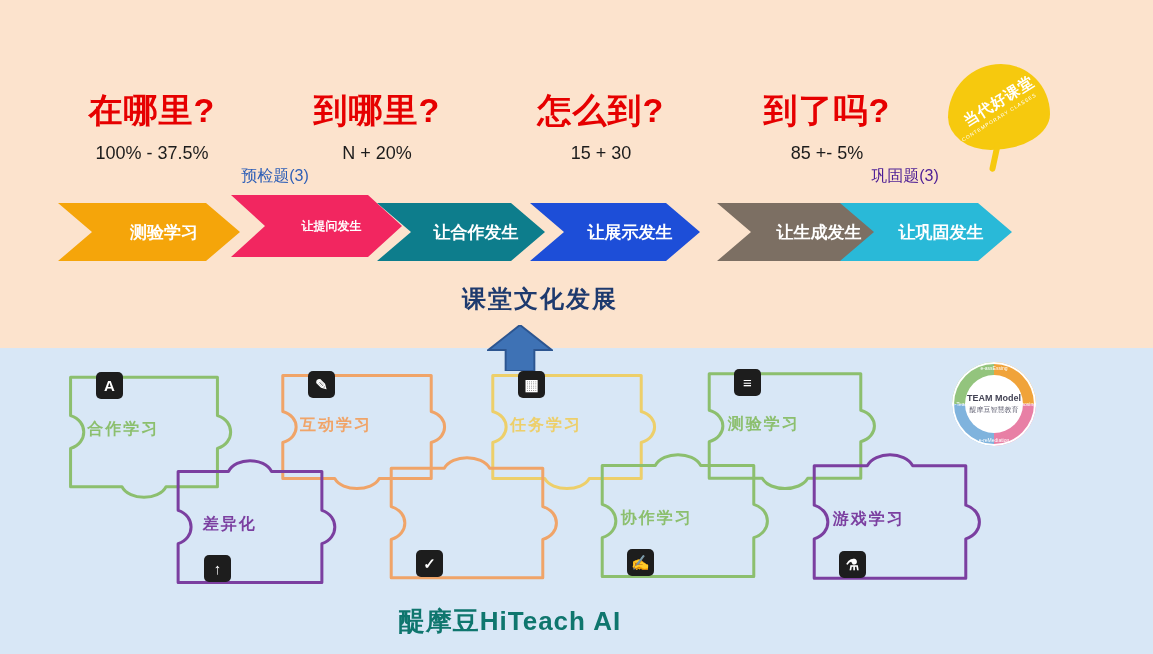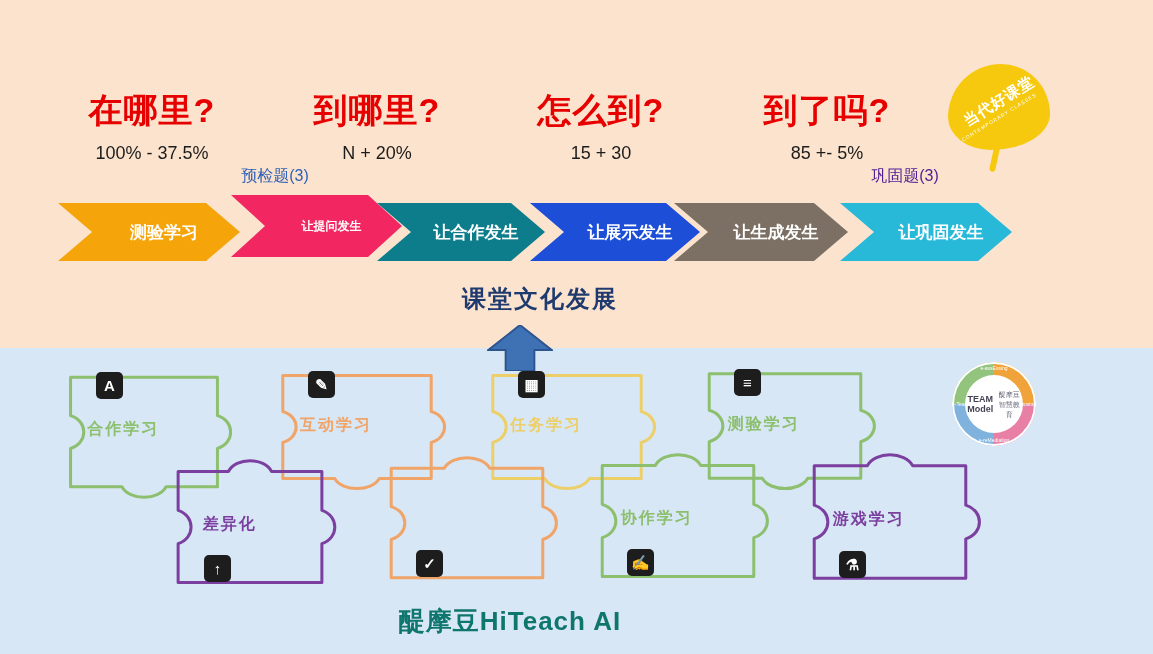--- a/index.html
+++ b/index.html
@@ -35,21 +35,21 @@
 
   
   .arrow { position:absolute; top:203px; height:58px; color:#ffffff;
     display:flex; align-items:center; justify-content:center;
     padding-left:30px; font-weight:bold; font-size:17px; white-space:nowrap;
     clip-path: polygon(0 0, calc(100% - 34px) 0, 100% 50%, calc(100% - 34px) 100%, 0 100%, 34px 50%); }
   .a1{left:58px;width:182px;}
   .a2{left:231px;width:171px; top:195px; height:62px; font-size:12px;}
   .a3{left:377px;width:168px;}
   .a4{left:530px;width:170px;}
-  .a5{left:674px;width:174px;}
+  .a5{left:717px;width:174px;}
   .a6{left:840px;width:172px;}
 
   .flow-caption { position:absolute; top:283px; left:420px; width:240px;
     text-align:center; font-size:24px; font-weight:bold; letter-spacing:2px; }
 
   .up-arrow { position:absolute; left:487px; top:325px; width:66px; height:46px; }
   .up-arrow path { stroke-width:2; }
 
   
   .puzzle { position:absolute; color:#888; }
@@ -68,21 +68,21 @@
   .pz5{left:158px; top:456px; width:184px; height:142px;}
   .pz6{left:370px; top:453px; width:194px; height:140px;}
   .pz7{left:581px; top:450px; width:194px; height:142px;}
   .pz8{left:793px; top:450px; width:194px; height:144px;}
 
   
   .badge { position:absolute; left:952px; top:362px; width:84px; height:84px; border-radius:50%;
     background:conic-gradient(#f0a33a 0 25%, #e87fa5 25% 50%, #7fb3dd 50% 75%, #93c47d 75% 100%);
     box-shadow:0 0 0 2px #ffffff inset; }
   .badge-inner { position:absolute; inset:13px; background:#ffffff; border-radius:50%;
-    display:flex; flex-direction:row; align-items:center; justify-content:center; text-align:center; }
+    display:flex; flex-direction:column; align-items:center; justify-content:center; text-align:center; }
   .badge-l1 { font-size:9px; font-weight:bold; color:#445; }
   .badge-l2 { font-size:7px; color:#667; margin-top:2px; }
   .rl { position:absolute; font-size:5px; color:#ffffff; }
   .rl1 { top:3px; left:0; right:0; text-align:center; }
   .rl2 { right:0px; top:39px; }
   .rl3 { bottom:3px; left:0; right:0; text-align:center; }
   .rl4 { left:0px; top:39px; }
 
   .hiteach { position:absolute; top:604px; left:378px; width:264px; text-align:center;
     font-size:26px; font-weight:bold; letter-spacing:1px; }

